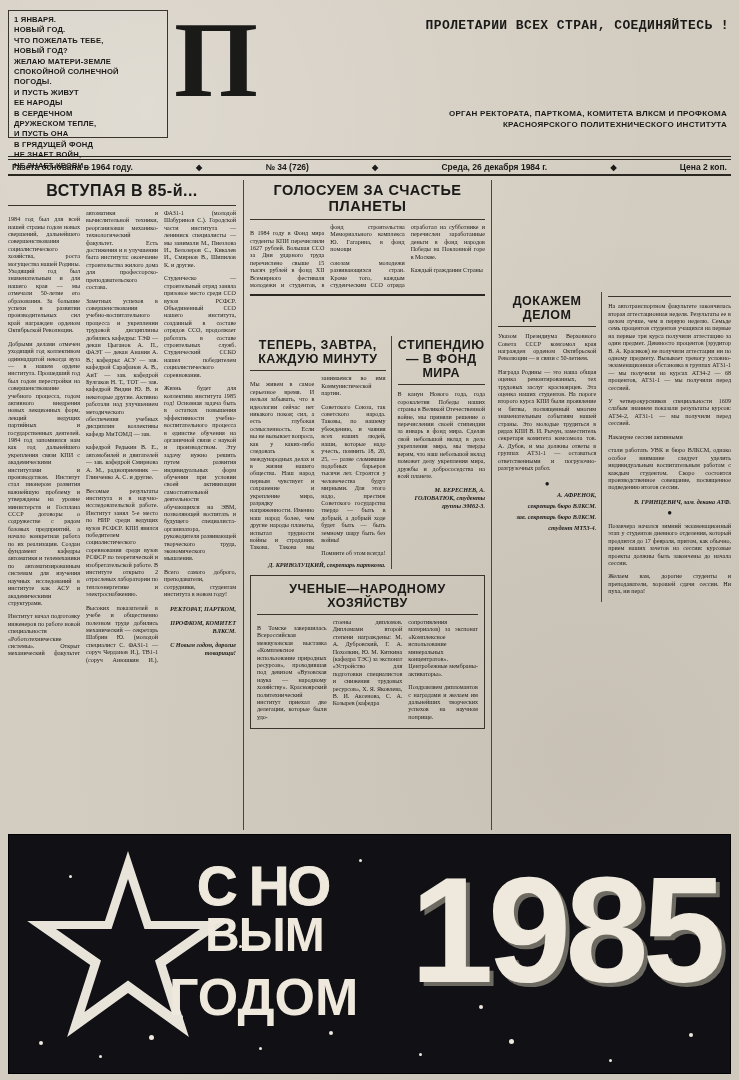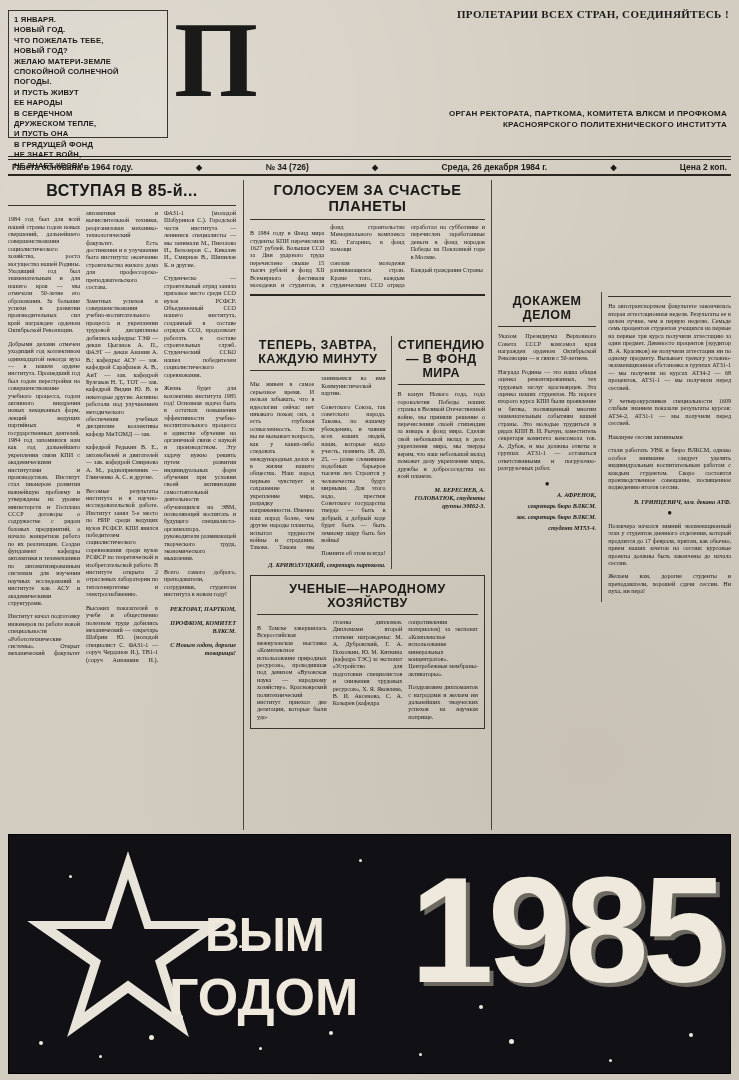--- a/index.html
+++ b/index.html
@@ -21,23 +21,23 @@
     padding:6px 8px;
   }
   
   .masthead {
     position:relative;
     height:150px;
     border-bottom:1px solid #2a2721;
     display:flex;
   }
   .slogan-top {
-    position:absolute; right:2px; top:2px;
-    font-size:11px; letter-spacing:0.4px; font-weight:bold;
-    font-family:Liberation Serif, serif;
+    position:absolute; right:2px; top:12px;
+    font-size:13px; letter-spacing:0.4px; font-weight:bold;
+    font-family:Liberation Mono, monospace;
   }
   .poem-box {
     width:160px;
     border:1px solid #3a352c;
     padding:4px 5px 3px 5px;
     font-size:7.6px;
     line-height:10.4px;
     font-weight:bold;
     font-family:"Liberation Sans", sans-serif;
     letter-spacing:0.2px;
@@ -349,19 +349,20 @@
       <span class="snow" style="left:60px; top:40px; width:3px; height:3px;"></span>
       <span class="snow" style="left:350px; top:24px; width:3px; height:3px;"></span>
       <span class="snow" style="left:470px; top:170px; width:4px; height:4px;"></span>
       <span class="snow" style="left:230px; top:110px; width:3px; height:3px;"></span>
       <span class="snow" style="left:660px; top:90px; width:3px; height:3px;"></span>
       <span class="snow" style="left:170px; top:180px; width:4px; height:4px;"></span>
     </div>
     <div class="bigstar"></div>
     <div class="bigstar-inner"></div>
 
+    <div class="banner-text-s t-no">С НО</div>
     <div class="banner-text-s t-vym">ВЫМ</div>
     <div class="banner-text-s t-godom">ГОДОМ</div>
     <div class="t-year year-shadow">1985</div>
     <div class="t-year">1985</div>
   </div>
 
 </div>
 
 </body></html>

